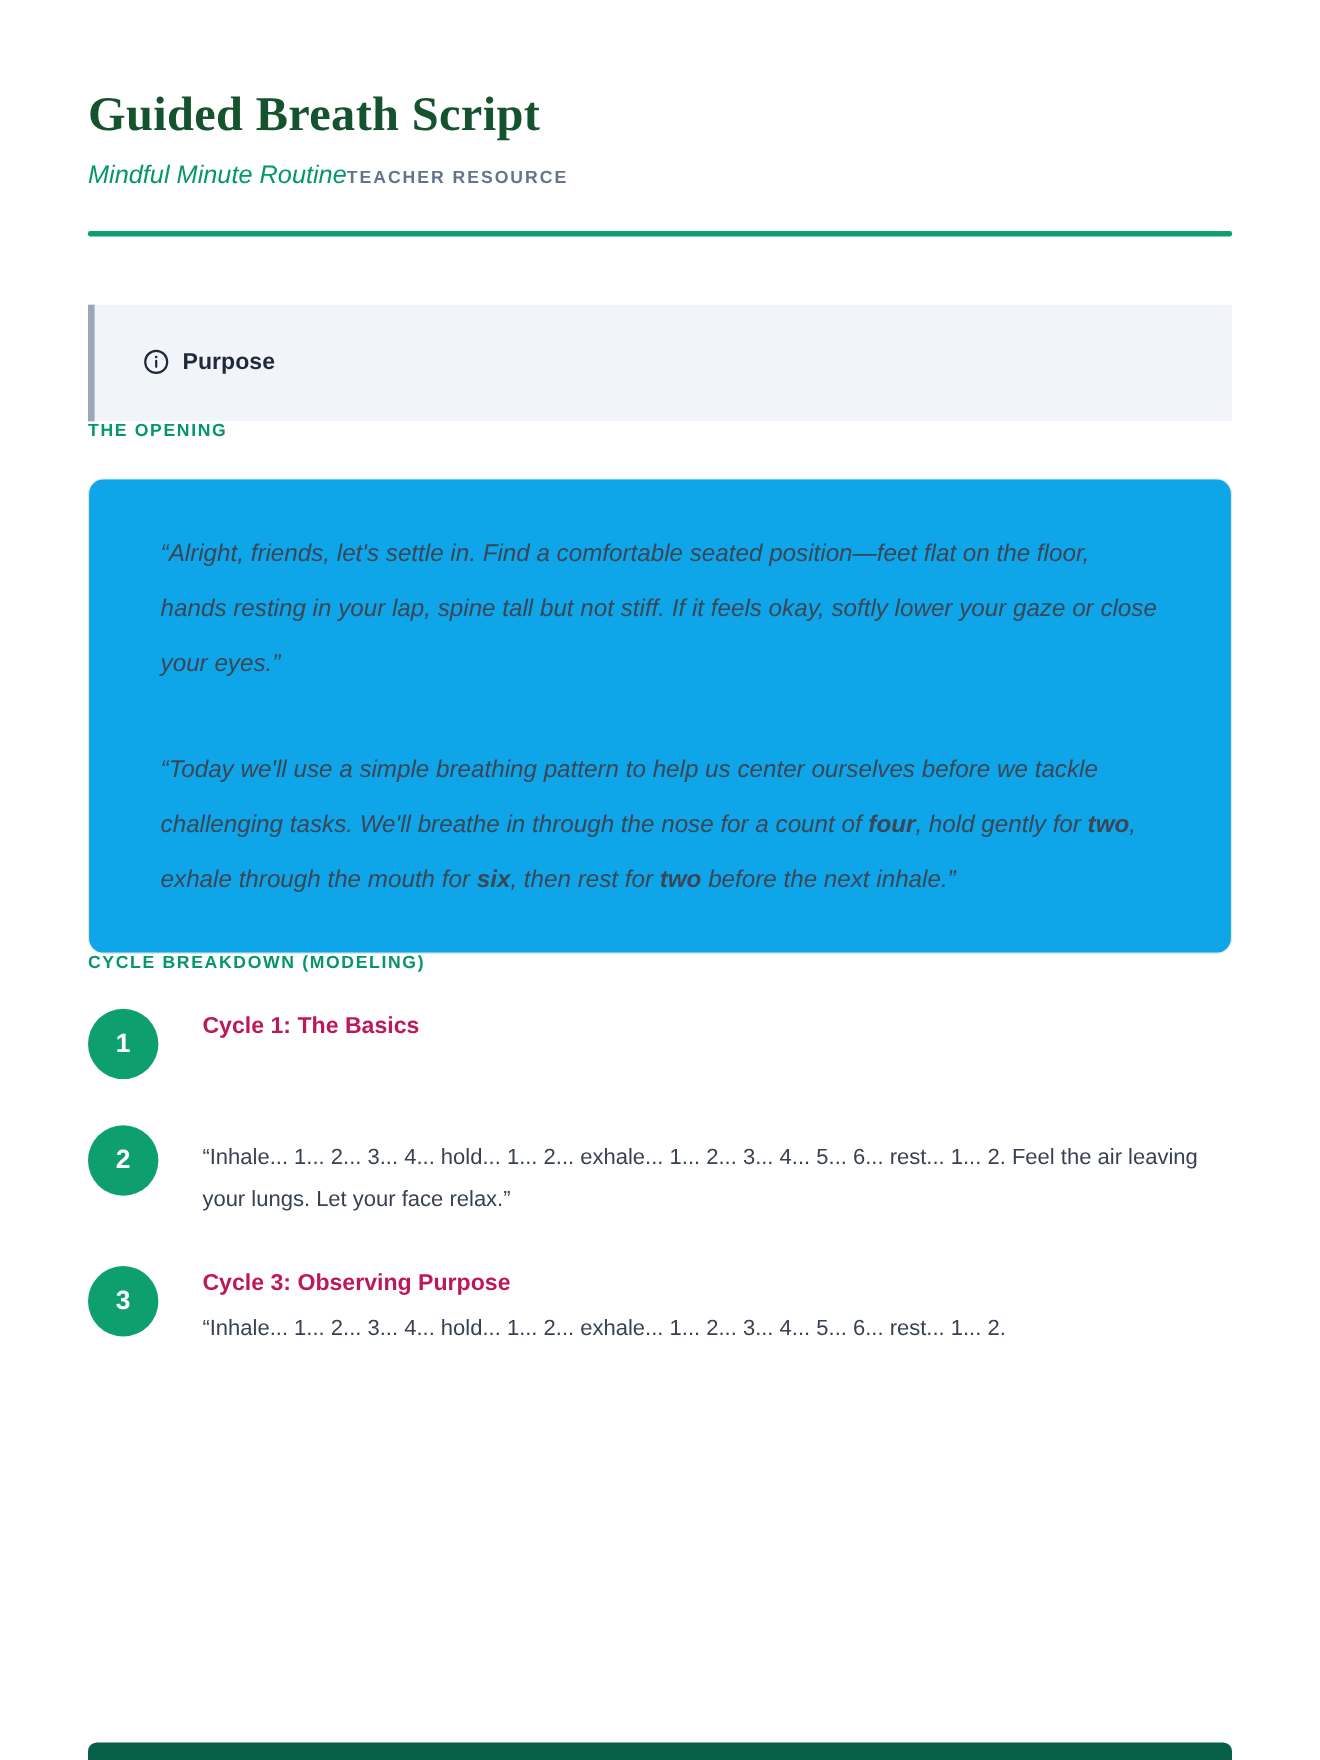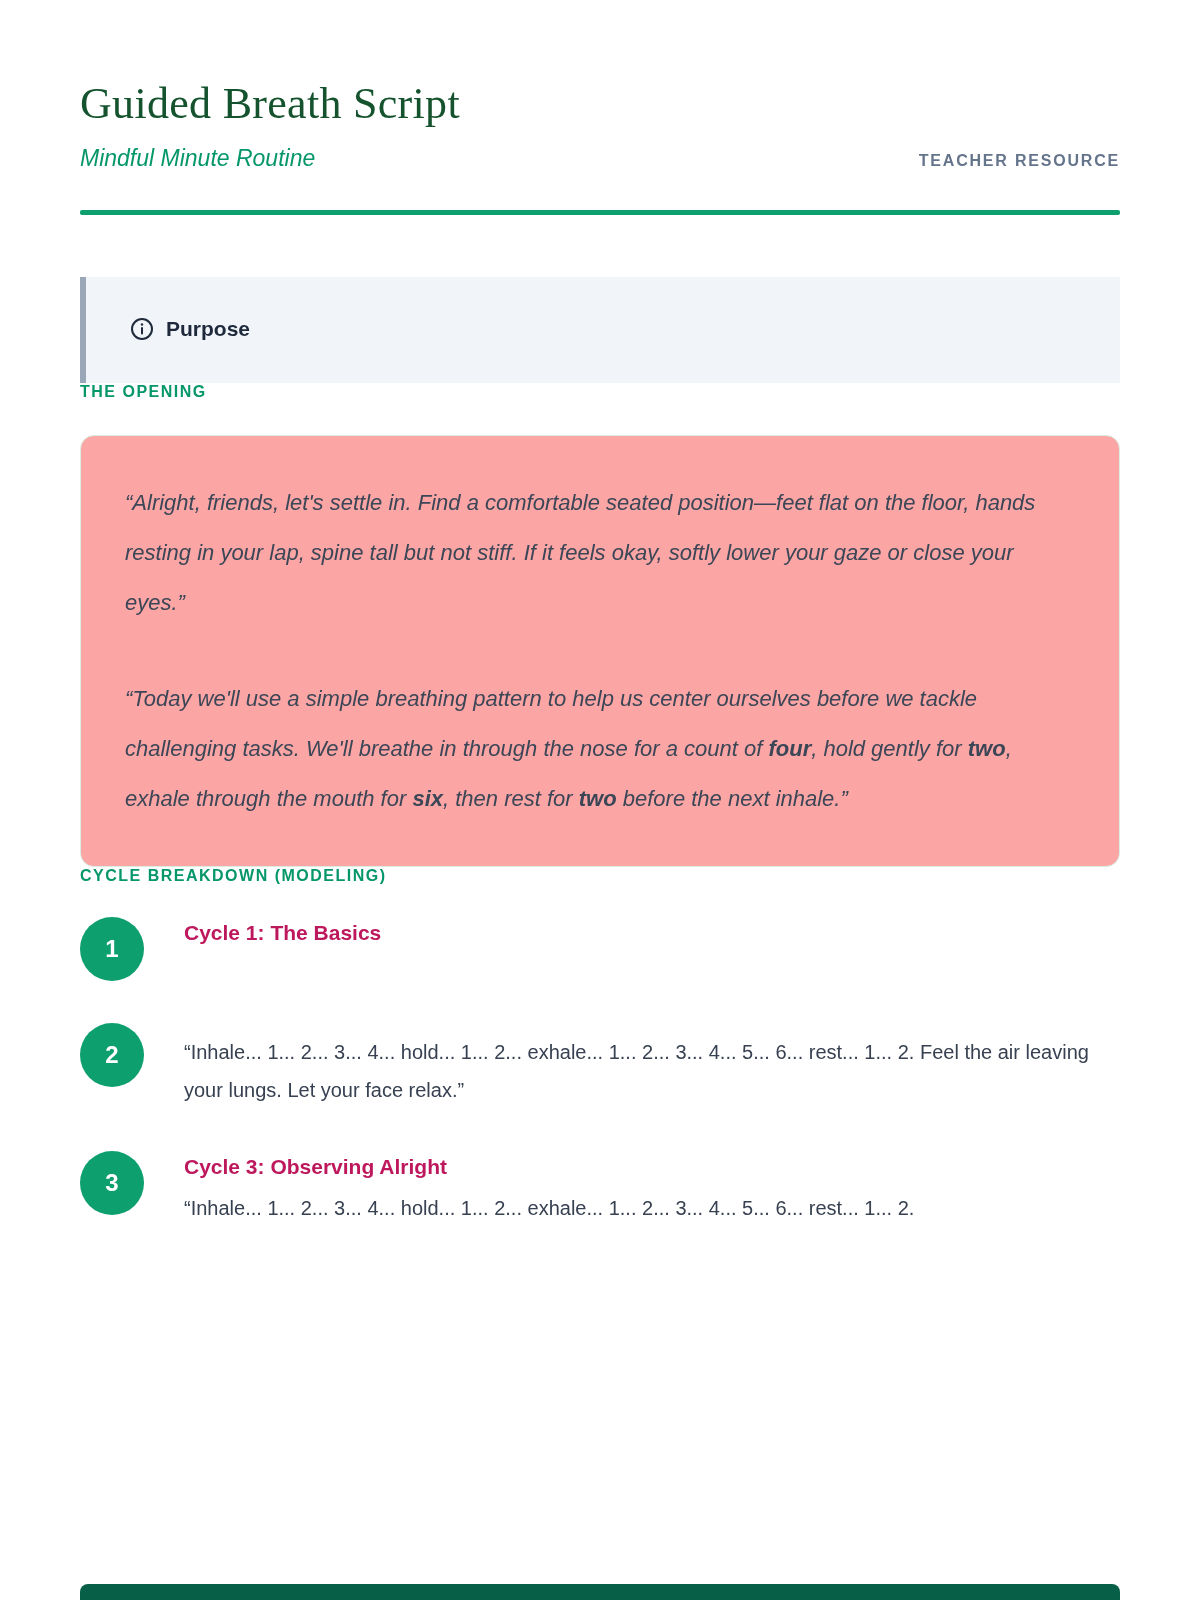--- a/index.html
+++ b/index.html
@@ -8,28 +8,27 @@
     background: #ffffff;
     font-family: "Liberation Sans", sans-serif;
     color: #1f2937;
     position: relative;
     overflow: hidden;
   }
   .page { padding: 78px 80px 0 80px; }
 
   .doc-title {
     font-family: "Liberation Serif", serif;
-    font-weight: 400;
+    font-weight: 700;
     font-size: 44px;
     color: #14532d;
     letter-spacing: 0.3px;
   }
   .sub-row {
     display: flex;
-    justify-content: space-between;
     align-items: baseline;
     margin-top: 16px;
   }
   .subtitle {
     font-style: italic;
     color: #059669;
     font-size: 23px;
     font-weight: 500;
   }
   .badge {
@@ -69,24 +68,24 @@
 
   .section-label {
     color: #059669;
     font-weight: 700;
     font-size: 16px;
     letter-spacing: 1.5px;
   }
 
   .opening-box {
     margin-top: 34px;
-    background: #fca5a5;
+    background: #0ea5e9;
     border: 1px solid #d8eee1;
     border-radius: 14px;
-    padding: 42px 44px;
+    padding: 42px 65px;
     font-style: italic;
     font-size: 22px;
     line-height: 50px;
     color: #3b4656;
   }
   .opening-box p + p { margin-top: 46px; }
   .opening-box strong { font-weight: 700; }
 
   .cycles-list {
     margin-top: 32px;
@@ -184,21 +183,21 @@
     <div class="cycle">
       <div class="cycle-num">2</div>
       <div class="cycle-body">
         <div class="cycle-script">“Inhale... 1... 2... 3... 4... hold... 1... 2... exhale... 1... 2... 3... 4... 5... 6... rest... 1... 2. Feel the air leaving your lungs. Let your face relax.”</div>
       </div>
     </div>
 
     <div class="cycle">
       <div class="cycle-num">3</div>
       <div class="cycle-body">
-        <div class="cycle-title">Cycle 3: Observing Alright</div>
+        <div class="cycle-title">Cycle 3: Observing Purpose</div>
         <div class="cycle-script">“Inhale... 1... 2... 3... 4... hold... 1... 2... exhale... 1... 2... 3... 4... 5... 6... rest... 1... 2.</div>
       </div>
     </div>
 
   </div>
 
 </div>
 
 <div class="bottom-bar"></div>
 

